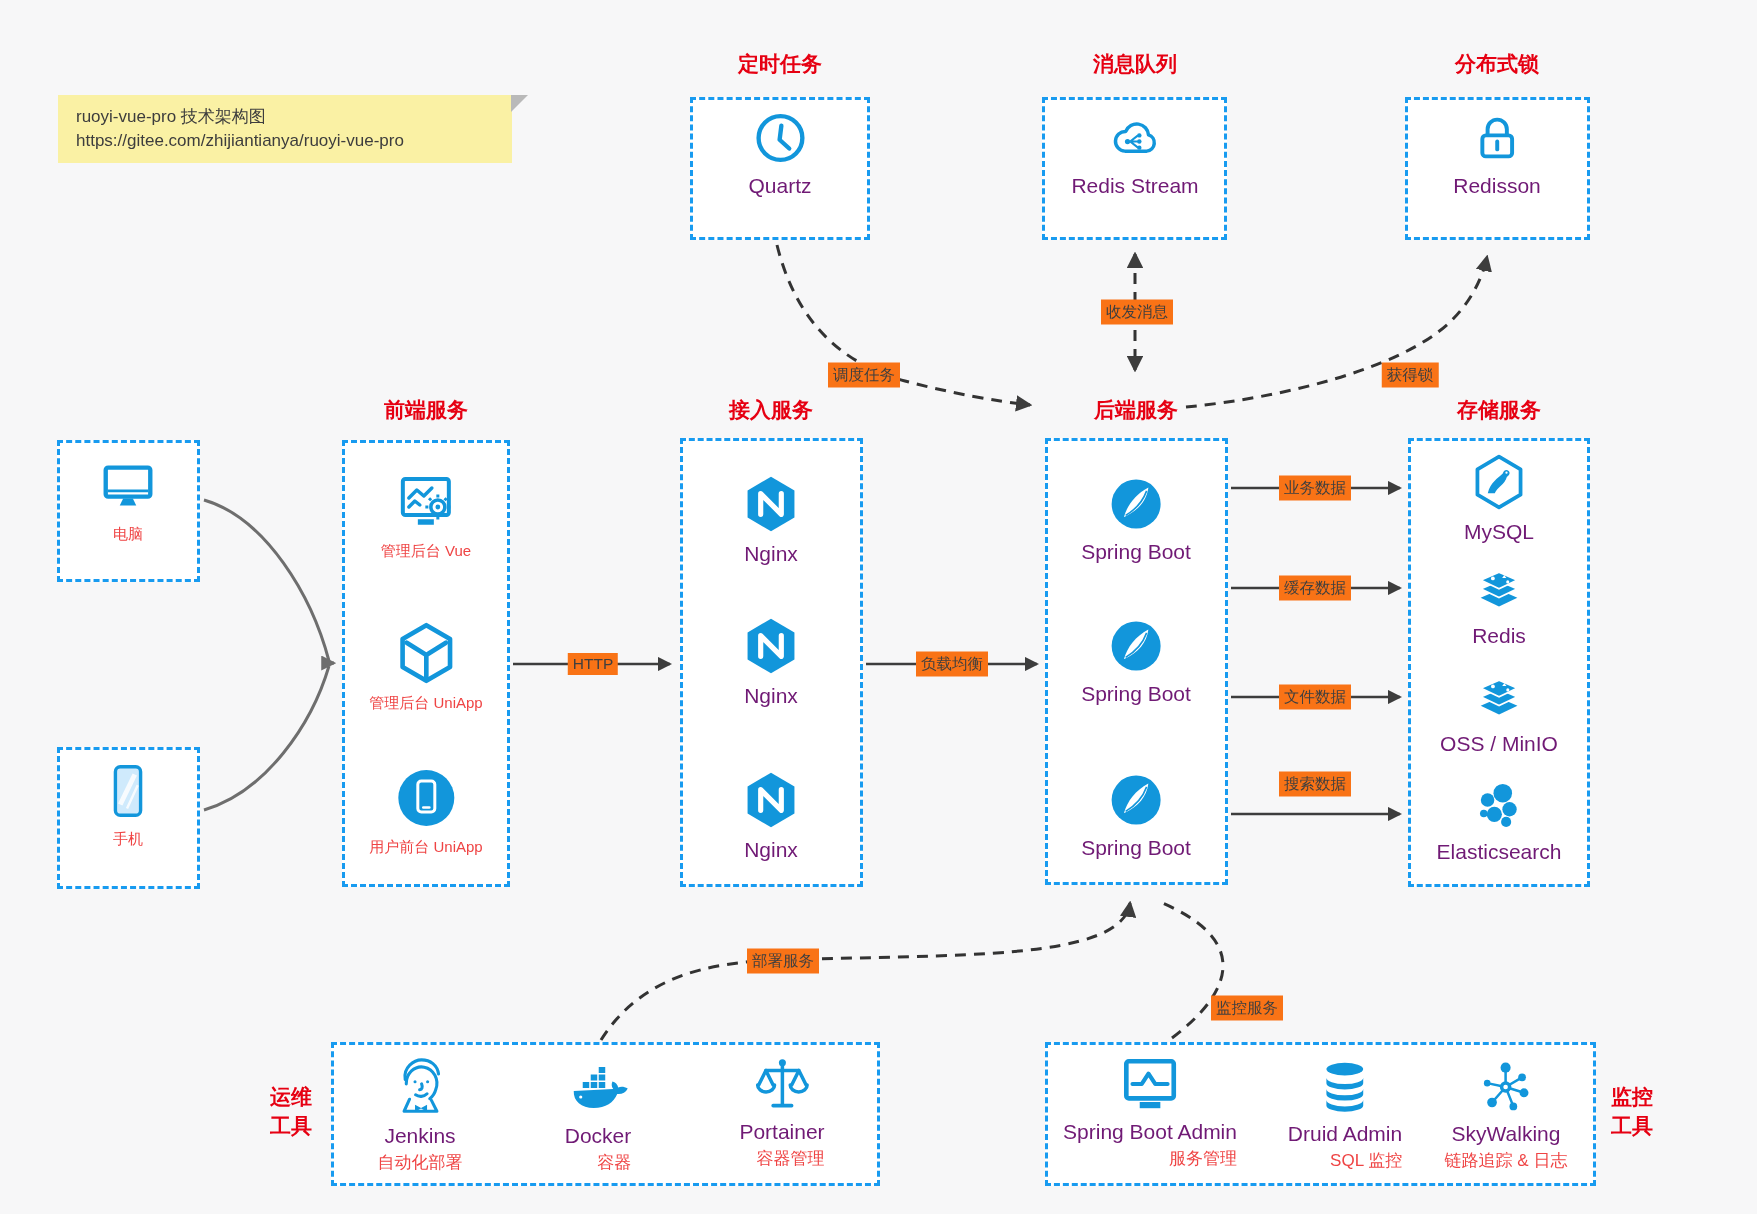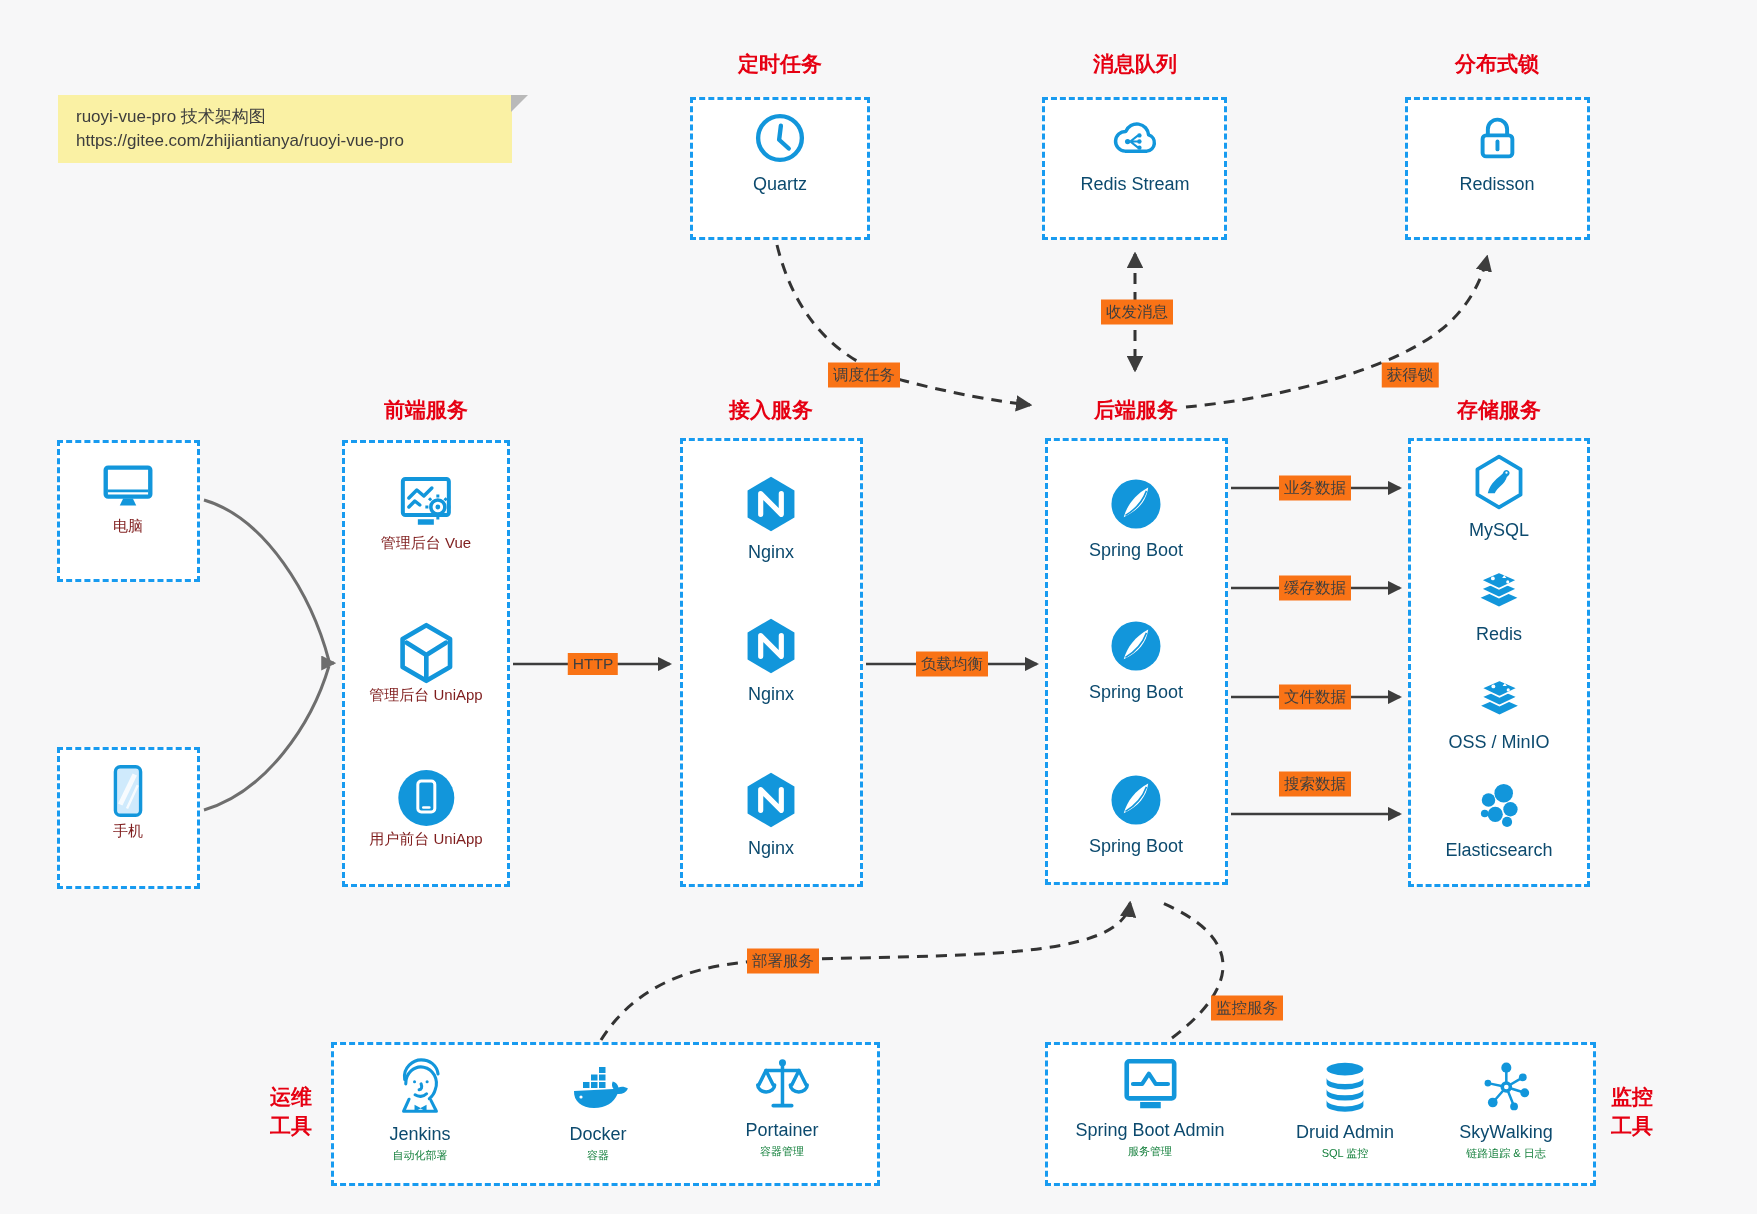--- a/index.html
+++ b/index.html
@@ -13,23 +13,23 @@
         border-top:17px solid #b9b9b9;border-right:17px solid transparent;}
 
   
   .group{position:absolute;box-sizing:border-box;border:3px dashed #189bf0;background:#ffffff;}
 
   .gtitle{position:absolute;transform:translateX(-50%);color:#e60012;font-weight:bold;
           font-size:21px;white-space:nowrap;text-align:right;}
 
   .node{position:absolute;transform:translateX(-50%);text-align:center;}
   .icon{color:#1296db;display:block;margin:0 auto;}
-  .lbl{margin-top:0;font-size:15px;color:#7f1d1d;white-space:nowrap;}
-  .lbl-en{margin-top:8px;font-size:18px;color:#0c4a6e;white-space:nowrap;}
-  .sub{margin-top:3px;font-size:11px;color:#15803d;white-space:nowrap;}
+  .lbl{margin-top:8px;font-size:15px;color:#ef4444;white-space:nowrap;}
+  .lbl-en{margin-top:8px;font-size:21px;color:#701a75;white-space:nowrap;}
+  .sub{margin-top:3px;font-size:17px;color:#ef4444;white-space:nowrap;text-align:right;}
 
   .side{position:absolute;transform:translateX(-50%);color:#e60012;font-weight:bold;
         font-size:21px;line-height:29px;text-align:center;white-space:nowrap;}
 
   
   .eplate{position:absolute;transform:translate(-50%,-50%);background:#f97316;
           padding:2px 5px;font-size:15.5px;color:#3f3f3f;white-space:nowrap;}
 
   .wires{position:absolute;left:0;top:0;pointer-events:none;}
 </style>

